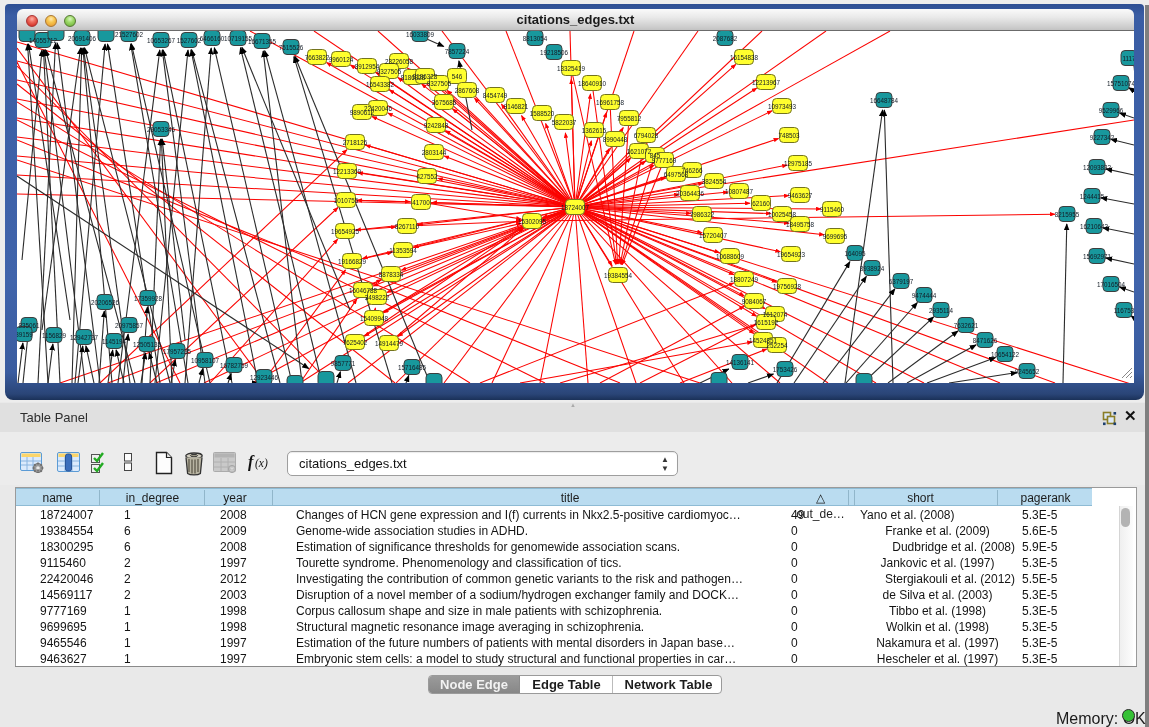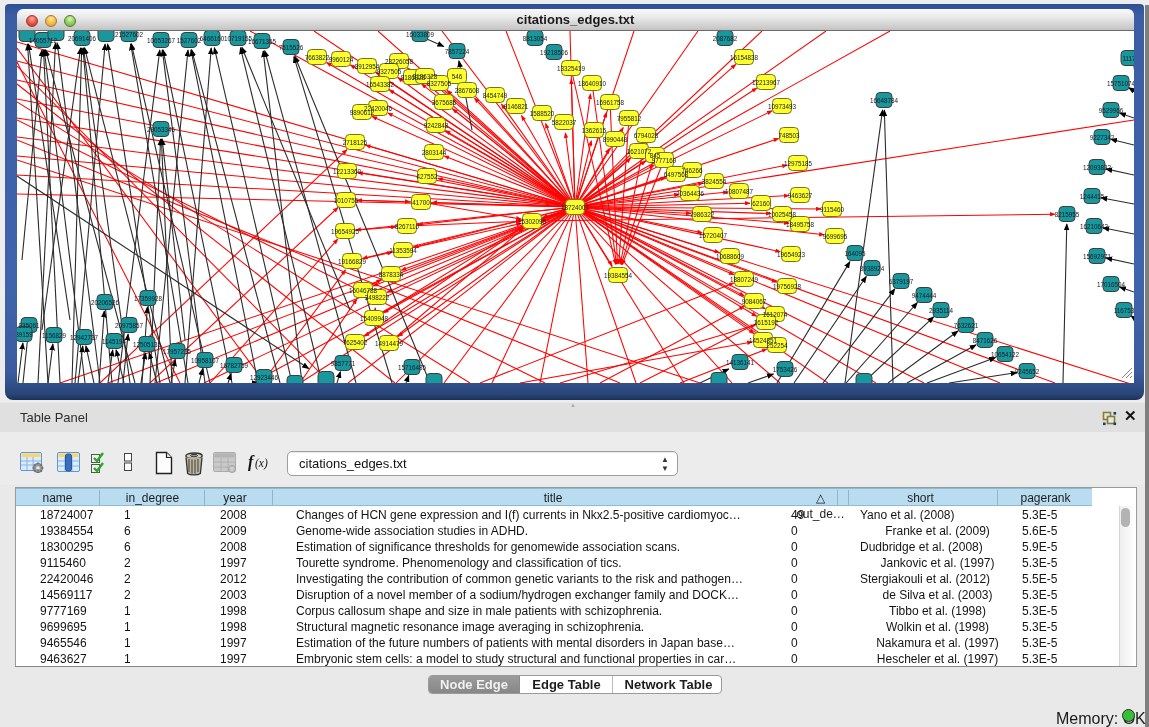--- a/index.html
+++ b/index.html
@@ -639,21 +639,21 @@
 <text x="8" y="17" font-family="Liberation Serif,serif" font-style="italic" font-size="11.5" fill="#111">(x)</text>
 </svg></div>
     <div id="dropdown">citations_edges.txt<div id="dd-steps">▲<br>▼</div></div>
   </div>
 </div>
 <div id="tblwrap"></div>
 <div id="thead">
   <div style="left:0;width:84px">name</div>
   <div style="left:85px;width:104px">in_degree</div>
   <div style="left:182px;width:75px">year</div>
-  <div style="left:253px;width:569px">title</div>
+  <div style="left:270px;width:569px">title</div>
   <div style="left:777px;width:56px">△ out_de…</div>
   <div style="left:828px;width:154px">short</div>
   <div style="left:983px;width:93px;border-right:none">pagerank</div>
 </div>
 <div class="trow" style="top:507px">
 <span style="left:24px">18724007</span>
 <span style="left:108px">1</span>
 <span style="left:204px">2008</span>
 <span style="left:280px">Changes of HCN gene expression and I(f) currents in Nkx2.5-positive cardiomyoc…</span>
 <span style="left:775px">49</span>
@@ -668,39 +668,39 @@
 <span style="left:775px">0</span>
 <span style="left:844px;width:155px;text-align:center">Franke et al. (2009)</span>
 <span style="left:1006px">5.6E-5</span>
 </div>
 <div class="trow" style="top:539px">
 <span style="left:24px">18300295</span>
 <span style="left:108px">6</span>
 <span style="left:204px">2008</span>
 <span style="left:280px">Estimation of significance thresholds for genomewide association scans.</span>
 <span style="left:775px">0</span>
-<span style="left:844px;width:155px;text-align:left">Dudbridge et al. (2008)</span>
+<span style="left:844px;width:155px;text-align:right">Dudbridge et al. (2008)</span>
 <span style="left:1006px">5.9E-5</span>
 </div>
 <div class="trow" style="top:555px">
 <span style="left:24px">9115460</span>
 <span style="left:108px">2</span>
 <span style="left:204px">1997</span>
 <span style="left:280px">Tourette syndrome. Phenomenology and classification of tics.</span>
 <span style="left:775px">0</span>
 <span style="left:844px;width:155px;text-align:center">Jankovic et al. (1997)</span>
 <span style="left:1006px">5.3E-5</span>
 </div>
 <div class="trow" style="top:571px">
 <span style="left:24px">22420046</span>
 <span style="left:108px">2</span>
 <span style="left:204px">2012</span>
 <span style="left:280px">Investigating the contribution of common genetic variants to the risk and pathogen…</span>
 <span style="left:775px">0</span>
-<span style="left:844px;width:155px;text-align:left">Stergiakouli et al. (2012)</span>
+<span style="left:844px;width:155px;text-align:right">Stergiakouli et al. (2012)</span>
 <span style="left:1006px">5.5E-5</span>
 </div>
 <div class="trow" style="top:587px">
 <span style="left:24px">14569117</span>
 <span style="left:108px">2</span>
 <span style="left:204px">2003</span>
 <span style="left:280px">Disruption of a novel member of a sodium/hydrogen exchanger family and DOCK…</span>
 <span style="left:775px">0</span>
 <span style="left:844px;width:155px;text-align:center">de Silva et al. (2003)</span>
 <span style="left:1006px">5.3E-5</span>

